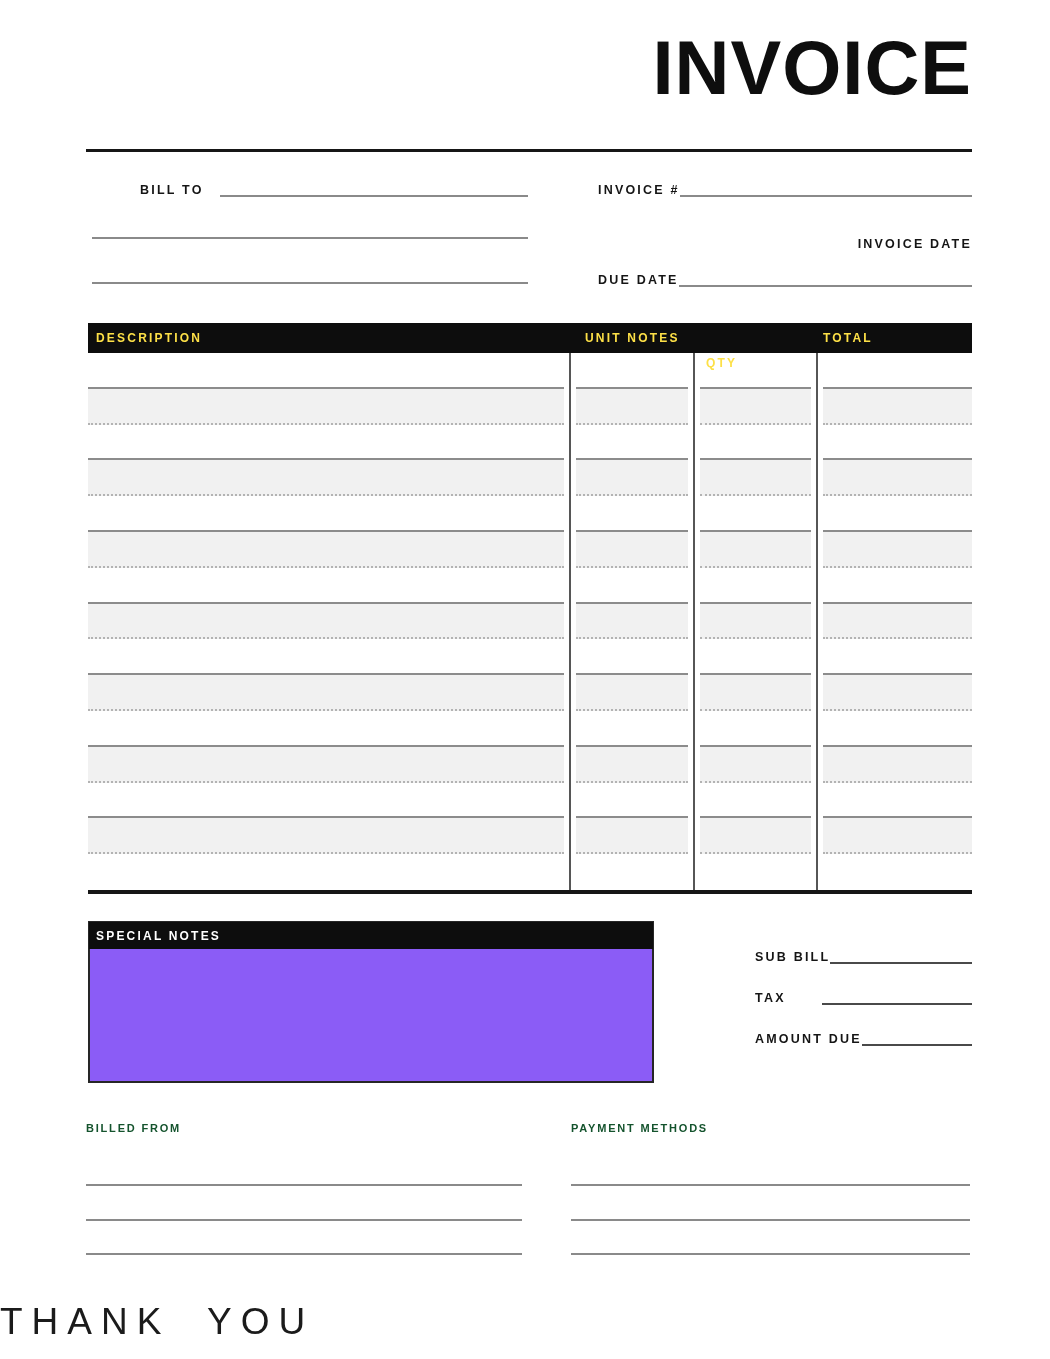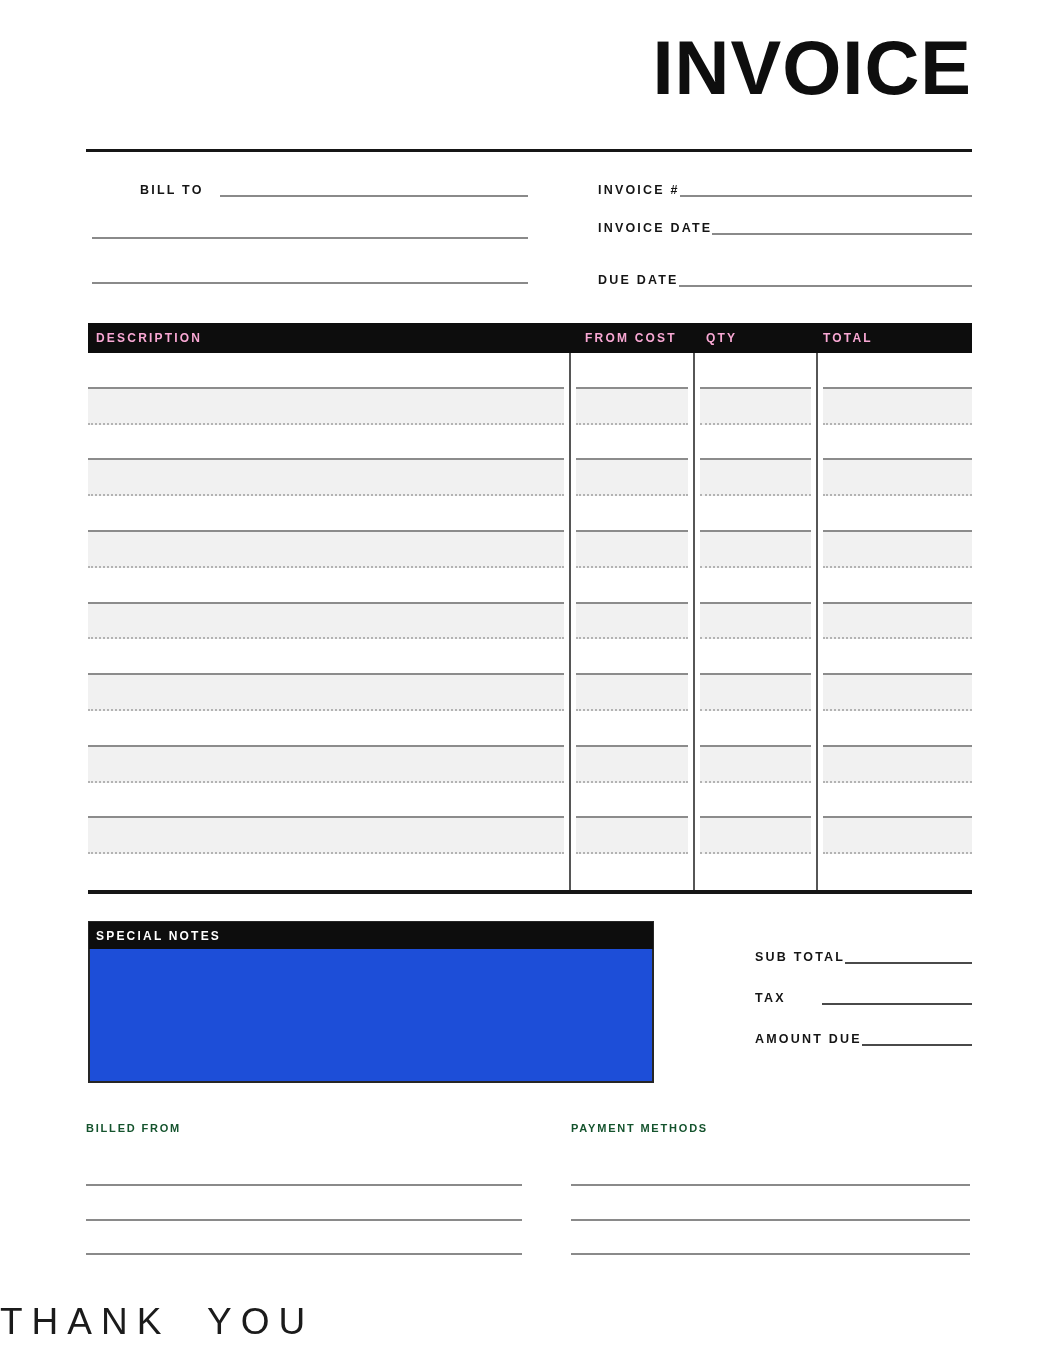--- a/index.html
+++ b/index.html
@@ -40,56 +40,56 @@
   .bare-line{position:absolute;height:0;border-bottom:2px solid var(--rule);}
 
   .row-billto{left:92px;top:180px;width:436px;}
   .row-billto .meta-label{margin-right:16px;}
   .billto-line2{left:92px;top:237px;width:436px;}
   .billto-line3{left:92px;top:282px;width:436px;}
 
   .row-inv{left:550px;width:422px;}
   .row-inv .meta-label{flex:0 0 113px;}
   .row-inv1{top:180px;}
-  .row-inv2{top:218px;}
+  .row-inv2{top:237px;flex-direction:column;}
   .row-inv3{top:270px;}
 
   
   .items{position:absolute;left:88px;top:323px;width:884px;border-bottom:4px solid #161616;}
   .thead{
     display:grid;grid-template-columns:482px 124px 123px 155px;
     background:#0d0d0d;height:30px;
   }
   .thead .hcell{
-    color:#f9a8d4;font-size:12px;font-weight:700;letter-spacing:2.2px;
+    color:#fde047;font-size:12px;font-weight:700;letter-spacing:2.2px;
     line-height:31px;white-space:nowrap;
   }
   .hcell.h0{padding-left:8px;}
   .hcell.h1{padding-left:15px;}
-  .hcell.h2{padding-left:12px;}
+  .hcell.h2{padding-left:12px;margin-top:25px;}
   .hcell.h3{padding-left:6px;}
 
   .tbody{position:relative;}
   .trow{
     display:grid;grid-template-columns:476px 112px 111px 149px;
     column-gap:12px;height:35.8px;
   }
   .trow.w .tcell{border-bottom:2px solid #8c8c8c;}
   .trow.g .tcell{background:var(--band);border-bottom:2px dotted var(--dot);}
   .trow.last .tcell{border-bottom:none;}
 
   .divider{position:absolute;top:0;bottom:0;width:2px;background:var(--divider);}
   .div1{left:481px;}
   .div2{left:605px;}
   .div3{left:728px;}
 
   
   .notes{
     position:absolute;left:88px;top:921px;width:566px;height:162px;
-    border:2px solid #262626;background:#1d4ed8;
+    border:2px solid #262626;background:#8b5cf6;
   }
   .notes-bar{
     background:#0d0d0d;height:27px;line-height:28px;
     color:#fff;font-size:12px;font-weight:700;letter-spacing:2.2px;
     padding-left:7px;margin:-1px -1px 0 -1px;
   }
   .notes-body{height:133px;}
 
   
   .total-row{position:absolute;left:707px;width:265px;height:18px;display:flex;align-items:flex-end;}
@@ -140,21 +140,21 @@
     <span class="fill-line"></span>
   </div>
   <div class="meta-row row-inv row-inv3">
     <span class="meta-label">DUE DATE</span>
     <span class="fill-line"></span>
   </div>
 
   <div class="items">
     <div class="thead">
       <div class="hcell h0">DESCRIPTION</div>
-      <div class="hcell h1">FROM COST</div>
+      <div class="hcell h1">UNIT NOTES</div>
       <div class="hcell h2">QTY</div>
       <div class="hcell h3">TOTAL</div>
     </div>
     <div class="tbody">
       <div class="divider div1"></div>
       <div class="divider div2"></div>
       <div class="divider div3"></div>
     <div class="trow w">
           <div class="tcell c0"></div>
           <div class="tcell c1"></div>
@@ -247,21 +247,21 @@
         </div>
       </div>
   </div>
 
   <div class="notes">
     <div class="notes-bar">SPECIAL NOTES</div>
     <div class="notes-body"></div>
   </div>
 
   <div class="total-row tot1">
-    <span class="meta-label">SUB TOTAL</span>
+    <span class="meta-label">SUB BILL</span>
     <span class="fill-line"></span>
   </div>
   <div class="total-row tot2">
     <span class="meta-label">TAX</span>
     <span class="fill-line"></span>
   </div>
   <div class="total-row tot3">
     <span class="meta-label">AMOUNT DUE</span>
     <span class="fill-line"></span>
   </div>

